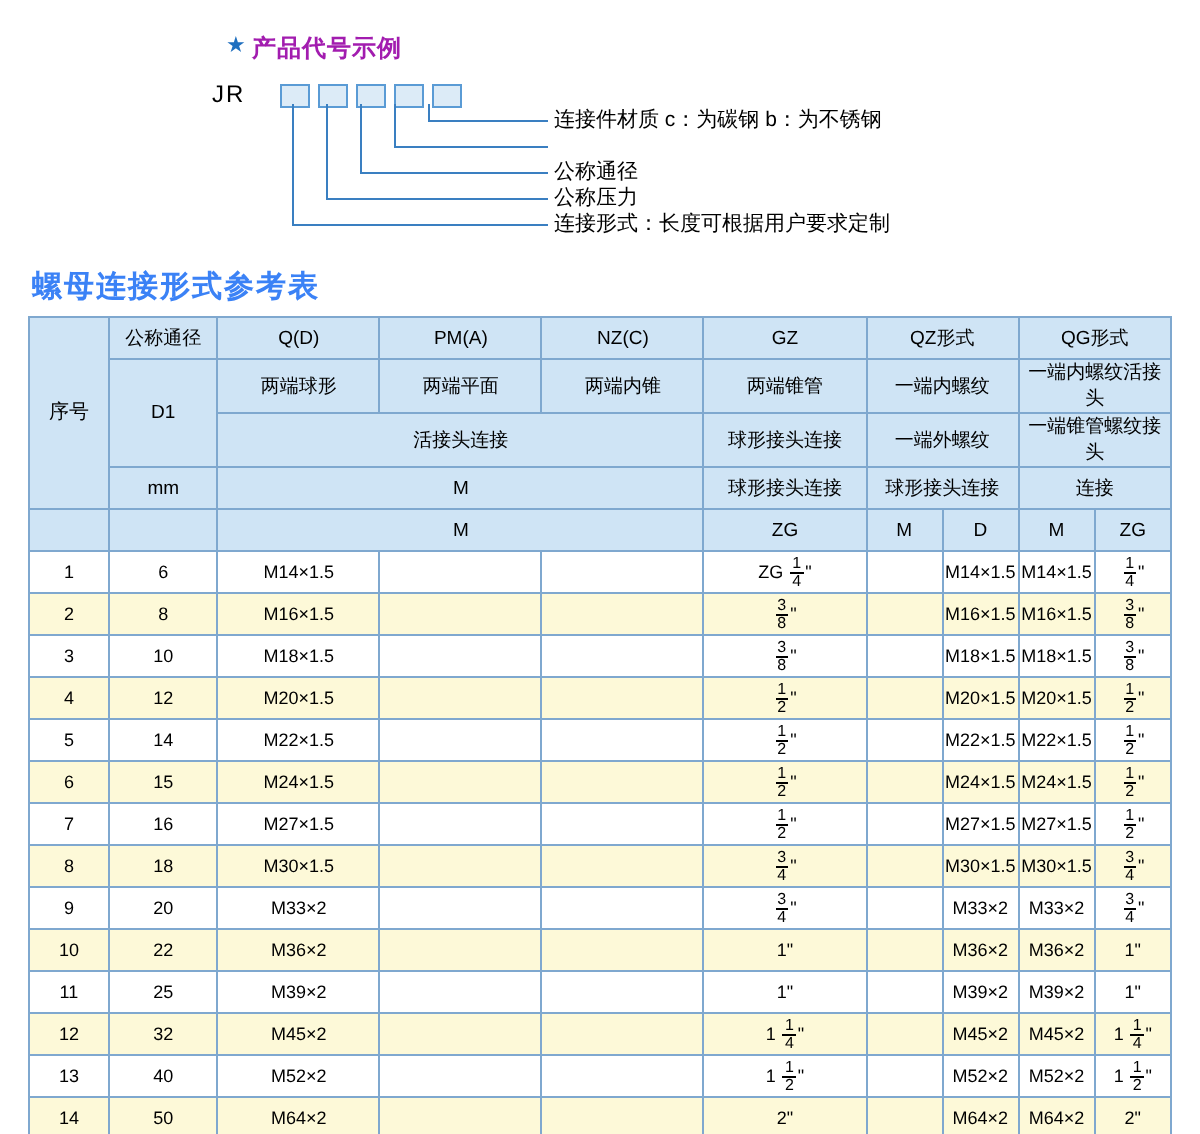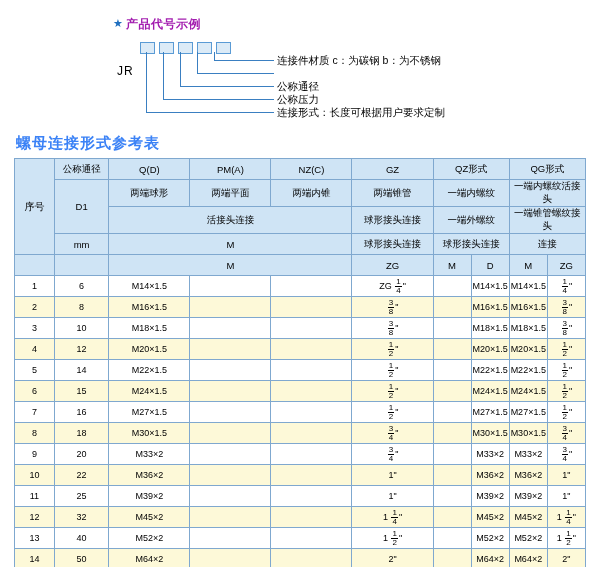--- a/index.html
+++ b/index.html
@@ -34,26 +34,25 @@
     position: absolute;
     left: 126px;
     top: 16px;
     font-size: 12px;
     font-weight: bold;
     color: #a21caf;
     letter-spacing: 0.5px;
   }
   .jr-label {
     position: absolute;
-    left: 117px;
+    left: 106px;
     top: 40px;
     font-size: 12px;
     color: #000;
     letter-spacing: 1px;
-    margin-top: 24px;
   }
   .code-boxes {
     position: absolute;
     left: 140px;
     top: 42px;
     display: flex;
     gap: 4px;
   }
   .code-box {
     width: 13px;

